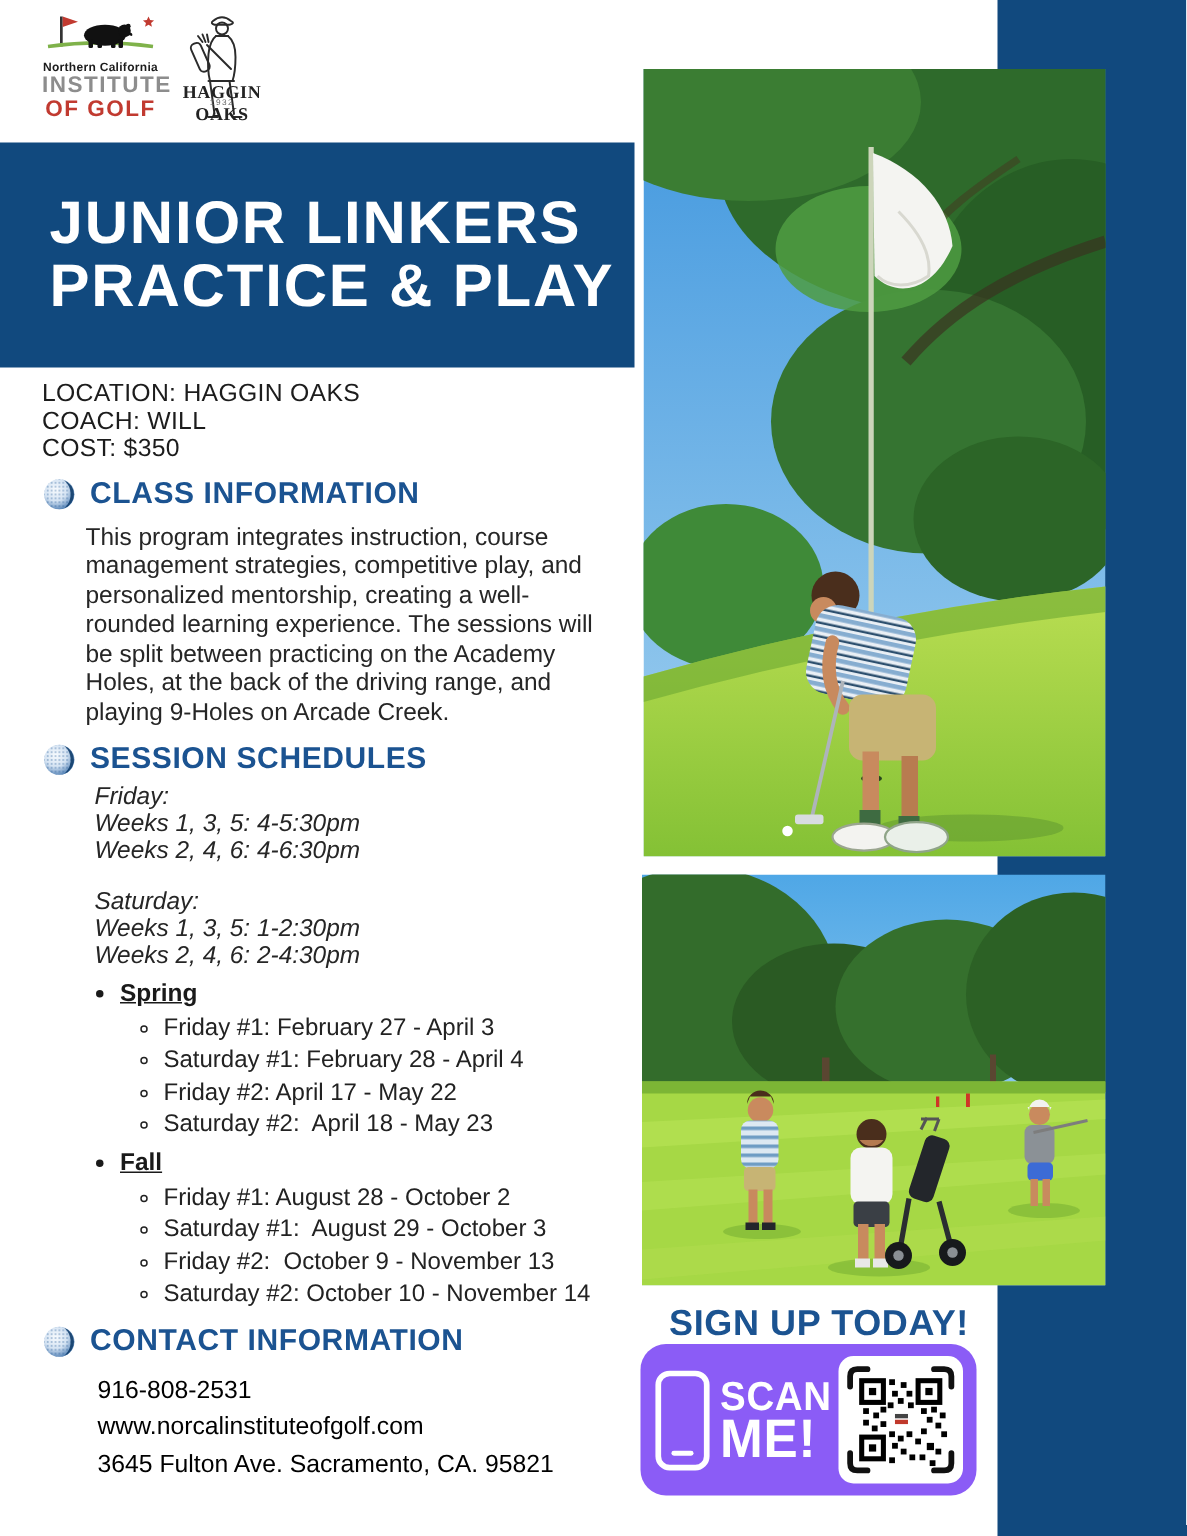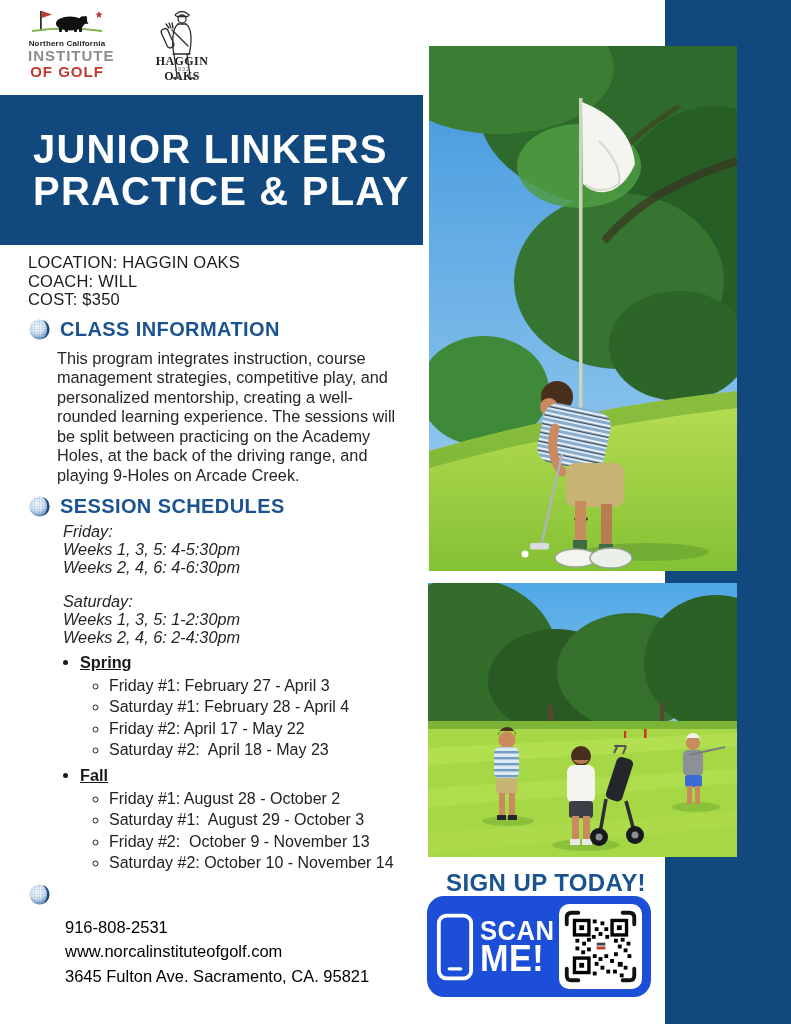--- a/index.html
+++ b/index.html
@@ -3,21 +3,21 @@
 <meta charset="utf-8">
 <style>
   html,body{margin:0;padding:0;background:#fff;}
   .page{position:relative;width:791px;height:1024px;overflow:hidden;background:#ffffff;
         font-family:"Liberation Sans",sans-serif;color:#1e1e1e;}
 
   
   .right-bar{position:absolute;left:665px;top:0;width:126px;height:1024px;background:#11497E;}
 
   
-  .logos{position:absolute;left:28px;top:8px;display:flex;gap:34px;align-items:flex-start;}
+  .logos{position:absolute;left:28px;top:8px;display:flex;align-items:flex-start;}
   .ncig{width:78px;text-align:center;}
   .ncig .l1{font-size:8px;font-weight:bold;color:#1c1c1c;letter-spacing:.2px;margin-top:1px;}
   .ncig .l2{font-size:15px;font-weight:bold;color:#8d8d8d;letter-spacing:1px;line-height:1.08;}
   .ncig .l3{font-size:15px;font-weight:bold;color:#c13a30;letter-spacing:1px;line-height:1.08;}
   .haggin{width:84px;text-align:center;position:relative;height:80px;}
   .haggin .name{position:absolute;left:0;right:0;top:46px;font-family:"Liberation Serif",serif;
                 font-weight:bold;font-size:12px;color:#222;letter-spacing:.4px;}
   .haggin .year{position:absolute;left:0;right:0;top:58px;font-size:5.5px;color:#666;letter-spacing:1px;}
 
   
@@ -42,21 +42,21 @@
   ul.seasons{margin:7px 0 0 0;padding-left:52px;list-style:disc;}
   ul.seasons>li{font-size:16.3px;color:#1a1a1a;margin:0;}
   .season-name{font-weight:bold;text-decoration:underline;}
   ul.sub{list-style:circle;margin:4px 0 5px 0;padding-left:29px;}
   ul.sub>li{font-size:16px;color:#222;line-height:20.5px;margin:1px 0;white-space:pre-wrap;}
   .contact-lines{margin:9px 0 0 37px;font-size:16.5px;line-height:24.5px;color:#000000;}
 
   
   .signup-head{position:absolute;left:423px;top:869px;width:246px;text-align:center;
                color:#1B5391;font-weight:bold;font-size:24px;letter-spacing:.4px;}
-  .scanme{position:absolute;left:427px;top:896px;width:224px;height:101px;background:#1d4ed8;
+  .scanme{position:absolute;left:427px;top:896px;width:224px;height:101px;background:#8b5cf6;
           border-radius:17px;display:flex;align-items:center;padding:8px 9px;box-sizing:border-box;}
   .scan-phone{width:38px;height:72px;flex:0 0 auto;}
   .scan-text{color:#fff;font-weight:bold;margin-left:6px;transform:scaleX(.95);transform-origin:left;}
   .scan-text .s1{font-size:27px;line-height:24px;letter-spacing:.5px;}
   .scan-text .s2{font-size:36px;line-height:31px;letter-spacing:.5px;}
   .qr-box{margin-left:auto;width:85px;height:85px;background:#fff;border-radius:10px;
           display:flex;align-items:center;justify-content:center;}
   .qr-box svg{width:81px;height:81px;}
 </style>
 </head>
@@ -311,20 +311,21 @@
         </ul>
       </li>
     </ul>
 
     <div class="sec-head">
       <svg class="ball" viewBox="0 0 24 24">
         <circle cx="12" cy="12" r="10.5" fill="url(#ballGrad)"></circle>
         <circle cx="12" cy="12" r="10.5" fill="url(#ballDots)"></circle>
         <path d="M15.5,2.2 A10.5,10.5 0 0 1 15.5,21.8 A13,13 0 0 0 15.5,2.2 Z" fill="#123e6b" opacity=".9"></path>
       </svg>
+      <span class="txt">CONTACT INFORMATION</span>
     </div>
     <div class="contact-lines">
       <div>916-808-2531</div>
       <div>www.norcalinstituteofgolf.com</div>
       <div>3645 Fulton Ave. Sacramento, CA. 95821</div>
     </div>
   </div>
 
   <div class="signup-head">SIGN UP TODAY!</div>
   <div class="scanme">

